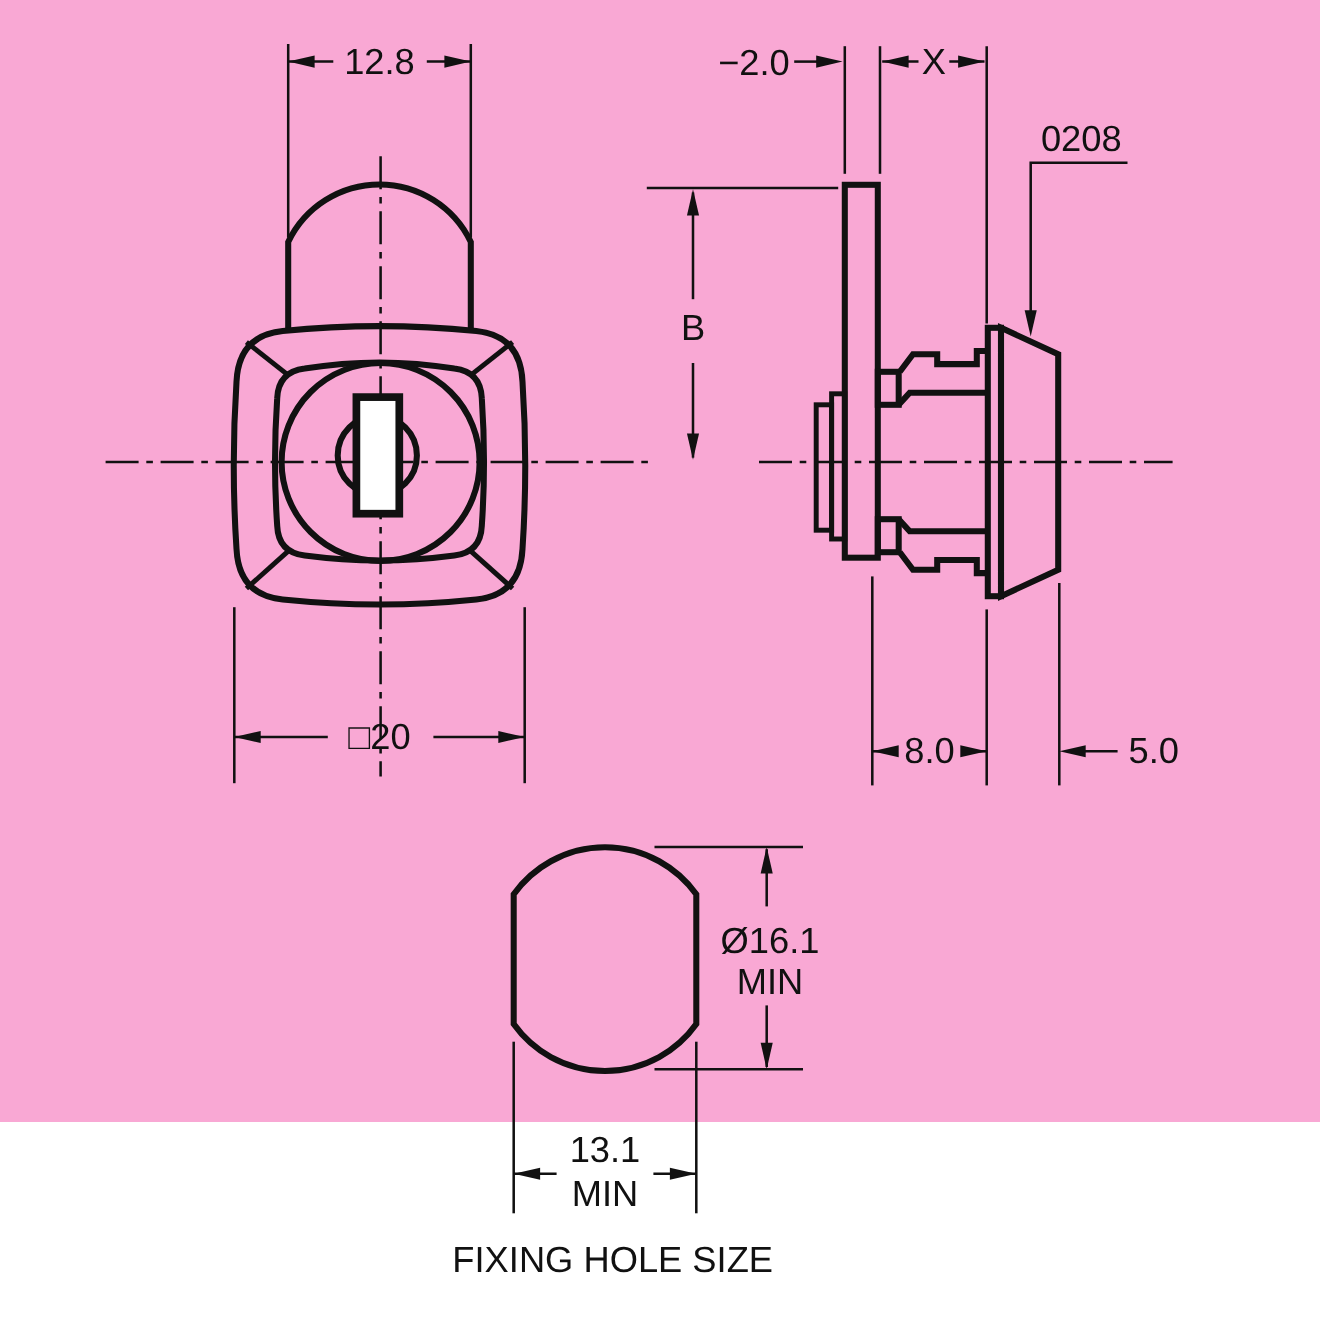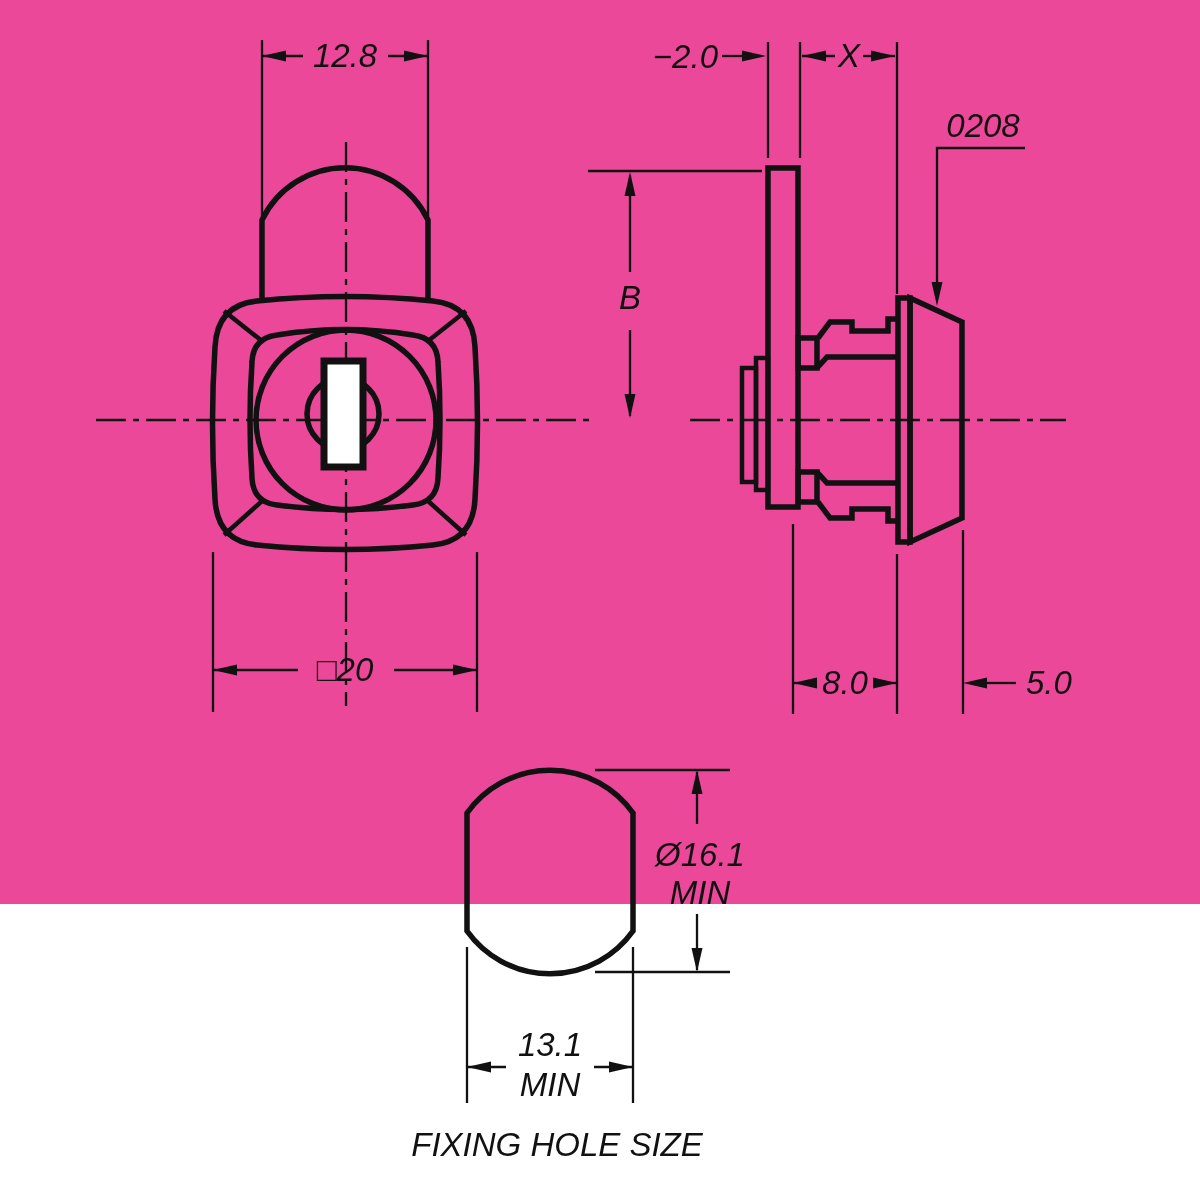--- a/index.html
+++ b/index.html
@@ -5,23 +5,22 @@
   html, body {
     margin: 0;
     padding: 0;
     background: #ffffff;
     width: 1200px;
     height: 1200px;
     overflow: hidden;
   }
   .drawing-wrap {
     width: 1200px;
-    height: 904px;
-    background: #ec4899;
-    font-style: italic;
+    height: 1020px;
+    background: #f9a8d4;
   }
   svg {
     display: block;
   }
   .outline {
     fill: none;
     stroke: #111111;
     stroke-width: 5.5;
     stroke-linejoin: miter;
     stroke-linecap: butt;

